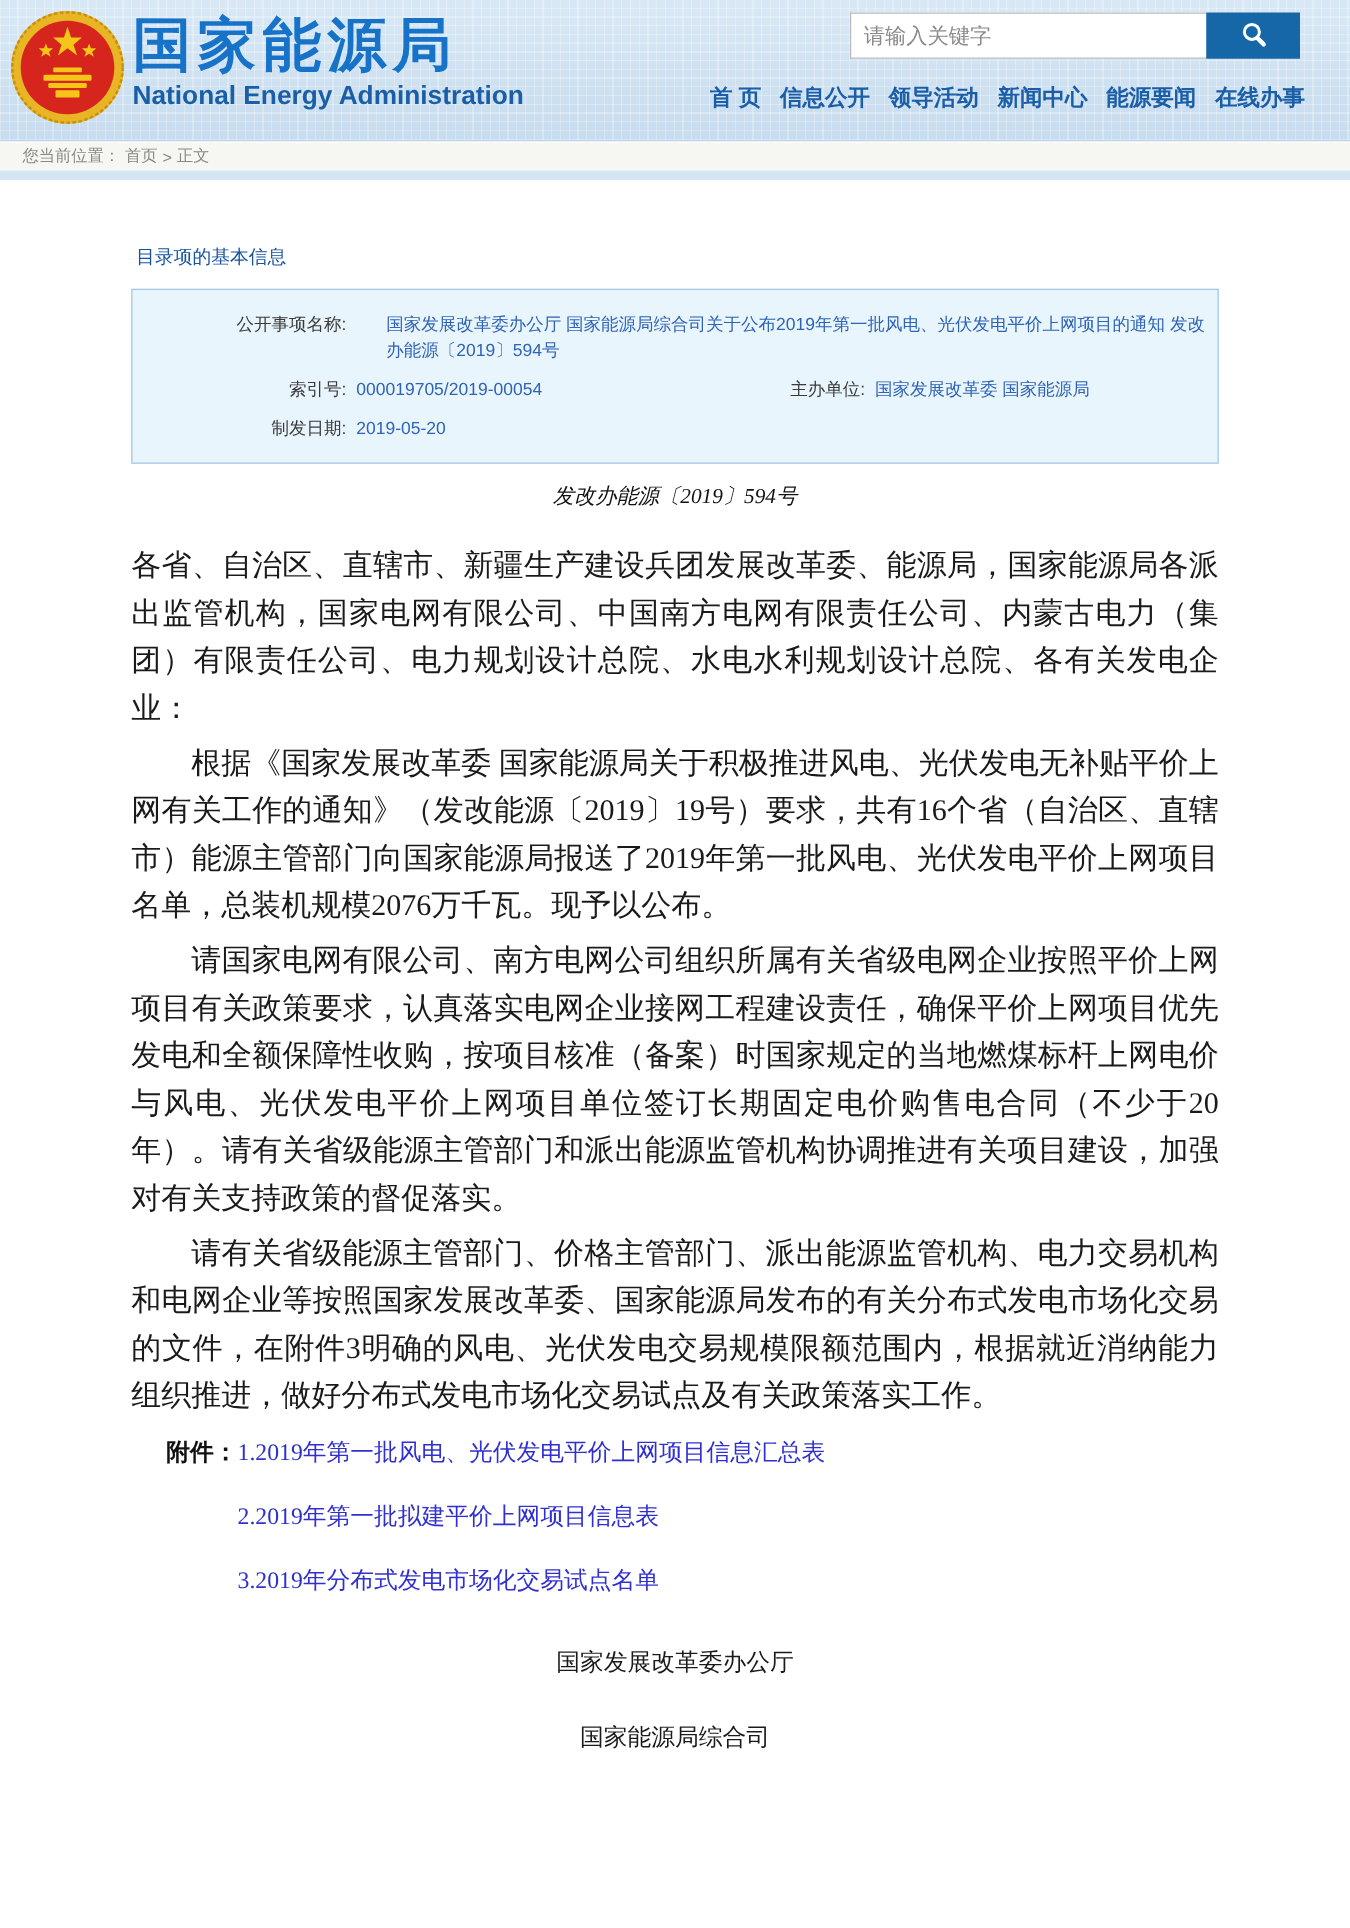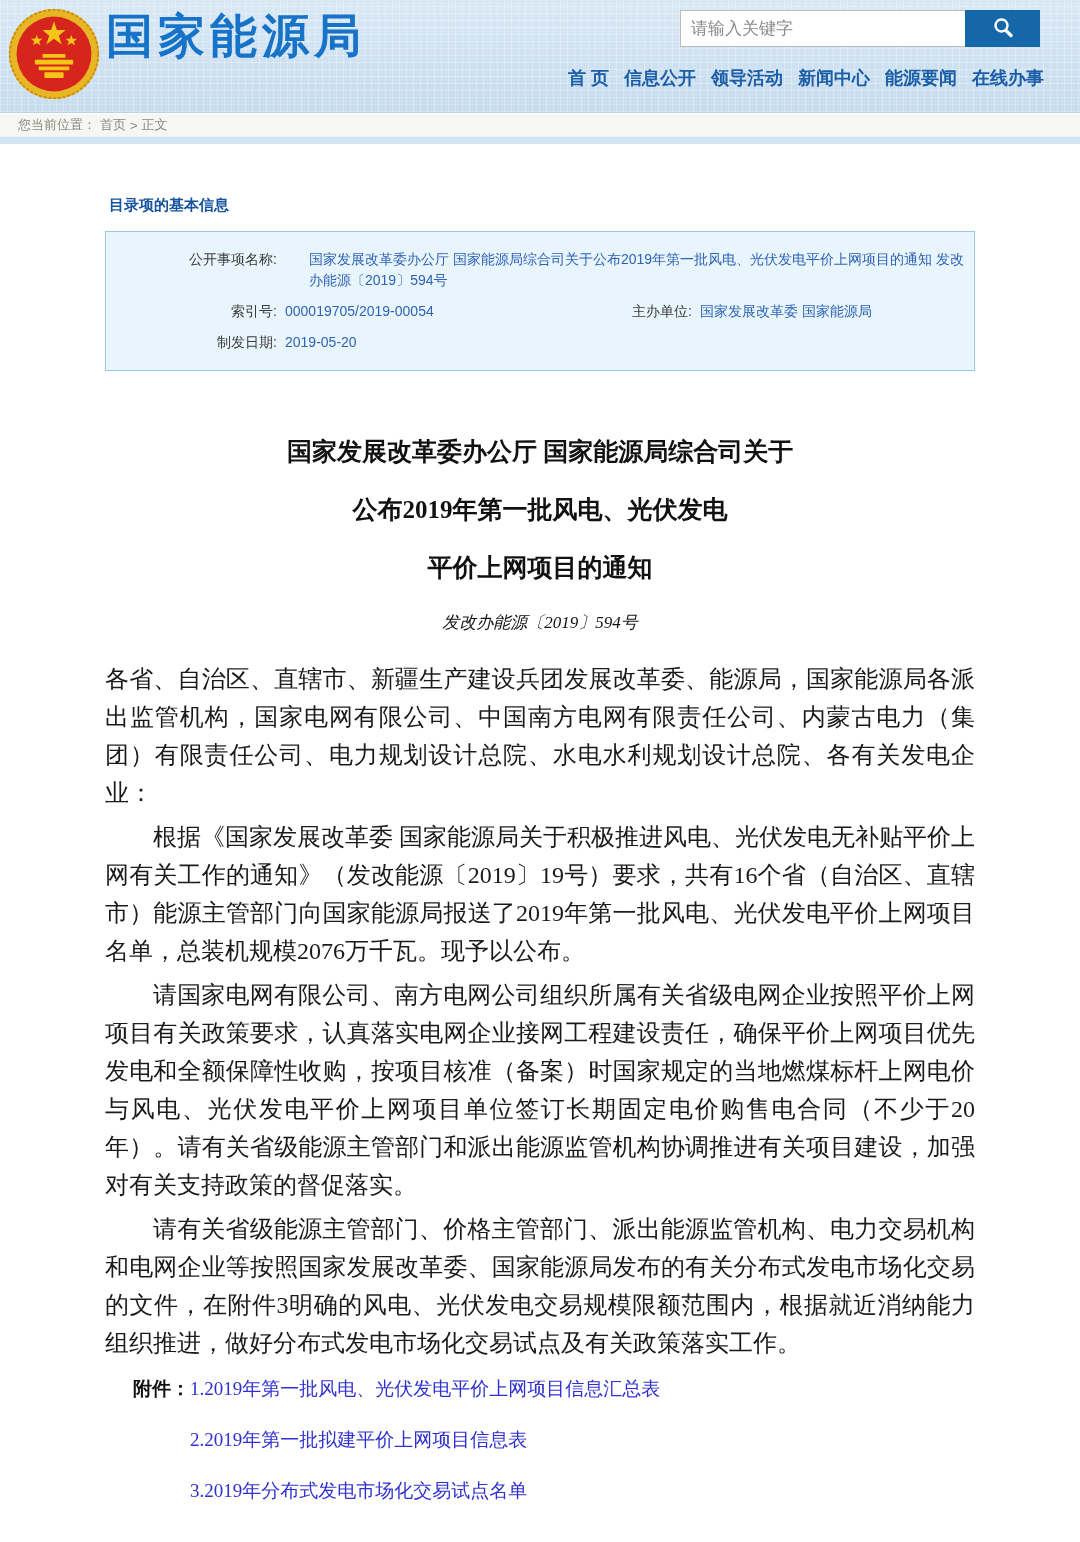--- a/index.html
+++ b/index.html
@@ -47,21 +47,21 @@
   .breadcrumb-bar {
     height: 23px; background: #f6f6f3; border-top: 1px solid #ffffff;
     display: flex; align-items: center; padding-left: 18px;
     font-size: 13px; color: #8a8a82;
   }
   .breadcrumb-bar a { color: #8a8a82; text-decoration: none; margin: 0 4px; cursor: pointer; }
   .blue-strip { height: 8px; background: #d4e6f4; border-top: 1px solid #e8f2fa; }
 
   
   .main { padding: 52px 105px 0 105px; background: #ffffff; }
-  .section-title { color: #1553a0; font-size: 15px; font-weight: bold; margin: 0 0 16px 4px; }
+  .section-title { color: #1553a0; font-size: 15px; font-weight: normal; margin: 0 0 16px 4px; }
 
   .info-box {
     border: 1px solid #9fc8e4; background: #e9f5fc; padding: 12px 0 12px 16px;
     font-size: 14px;
   }
   .info-row { display: flex; align-items: flex-start; padding: 5px 0; }
   .info-label { width: 155px; text-align: right; color: #3a3a3a; flex: 0 0 155px; line-height: 21px; }
   .info-value { color: #2e63b5; padding-left: 8px; line-height: 21px; }
   .info-value.idx { width: 300px; flex: 0 0 300px; }
   .info-label.second { width: 115px; flex: 0 0 115px; }
@@ -97,20 +97,21 @@
       <polygon points="32,30 33.5,34 38,34 34.5,37 36,41 32,38.5 28,41 29.5,37 26,34 30.5,34" fill="#f5c518"></polygon>
       <polygon points="68,30 69.5,34 74,34 70.5,37 72,41 68,38.5 64,41 65.5,37 62,34 66.5,34" fill="#f5c518"></polygon>
       <rect x="30" y="56" width="40" height="5" rx="1" fill="#f5c518"></rect>
       <rect x="34" y="63" width="32" height="4" rx="1" fill="#f5c518"></rect>
       <rect x="38" y="50" width="24" height="4" rx="1" fill="#f5c518"></rect>
       <rect x="40" y="69" width="20" height="6" rx="1" fill="#f5c518"></rect>
     </svg>
   </div>
   <div class="brand">
     <div class="brand-cn">国家能源局</div>
+    <div class="brand-en">National Energy Administration</div>
   </div>
 
   <div class="search-box">
     <input class="search-input" type="text" placeholder="请输入关键字" style="">
     <button class="search-btn">
       <span>
         <svg width="24" height="24" viewBox="0 0 24 24" fill="none">
           <circle cx="10.5" cy="10.5" r="6" stroke="#ffffff" stroke-width="2.4"></circle>
           <line x1="15" y1="15.5" x2="20" y2="20.5" stroke="#ffffff" stroke-width="3.4" stroke-linecap="round"></line>
         </svg>
@@ -151,25 +152,20 @@
       <div class="info-label second">主办单位:</div>
       <div class="info-value" style="flex:1;">国家发展改革委 国家能源局</div>
     </div>
     <div class="info-row">
       <div class="info-label">制发日期:</div>
       <div class="info-value" style="flex:1;">2019-05-20</div>
     </div>
   </div>
 
   <div class="doc">
-    <div class="doc-title">
-      <div>国家发展改革委办公厅 国家能源局综合司关于</div>
-      <div>公布2019年第一批风电、光伏发电</div>
-      <div>平价上网项目的通知</div>
-    </div>
     <div class="doc-number">发改办能源〔2019〕594号</div>
 
     <div class="doc-body">
       <p>各省、自治区、直辖市、新疆生产建设兵团发展改革委、能源局，国家能源局各派出监管机构，国家电网有限公司、中国南方电网有限责任公司、内蒙古电力（集团）有限责任公司、电力规划设计总院、水电水利规划设计总院、各有关发电企业：</p>
       <p class="indent">根据《国家发展改革委 国家能源局关于积极推进风电、光伏发电无补贴平价上网有关工作的通知》（发改能源〔2019〕19号）要求，共有16个省（自治区、直辖市）能源主管部门向国家能源局报送了2019年第一批风电、光伏发电平价上网项目名单，总装机规模2076万千瓦。现予以公布。</p>
       <p class="indent">请国家电网有限公司、南方电网公司组织所属有关省级电网企业按照平价上网项目有关政策要求，认真落实电网企业接网工程建设责任，确保平价上网项目优先发电和全额保障性收购，按项目核准（备案）时国家规定的当地燃煤标杆上网电价与风电、光伏发电平价上网项目单位签订长期固定电价购售电合同（不少于20年）。请有关省级能源主管部门和派出能源监管机构协调推进有关项目建设，加强对有关支持政策的督促落实。</p>
       <p class="indent">请有关省级能源主管部门、价格主管部门、派出能源监管机构、电力交易机构和电网企业等按照国家发展改革委、国家能源局发布的有关分布式发电市场化交易的文件，在附件3明确的风电、光伏发电交易规模限额范围内，根据就近消纳能力组织推进，做好分布式发电市场化交易试点及有关政策落实工作。</p>
     </div>
 
     <div class="attachments">

